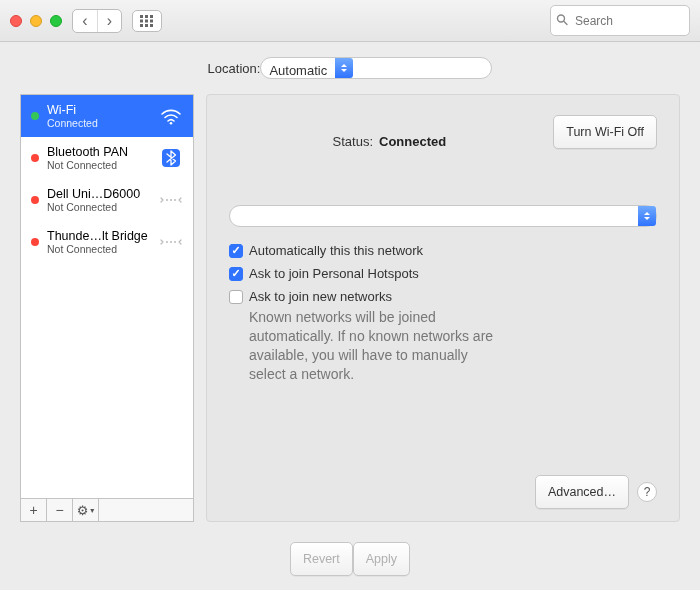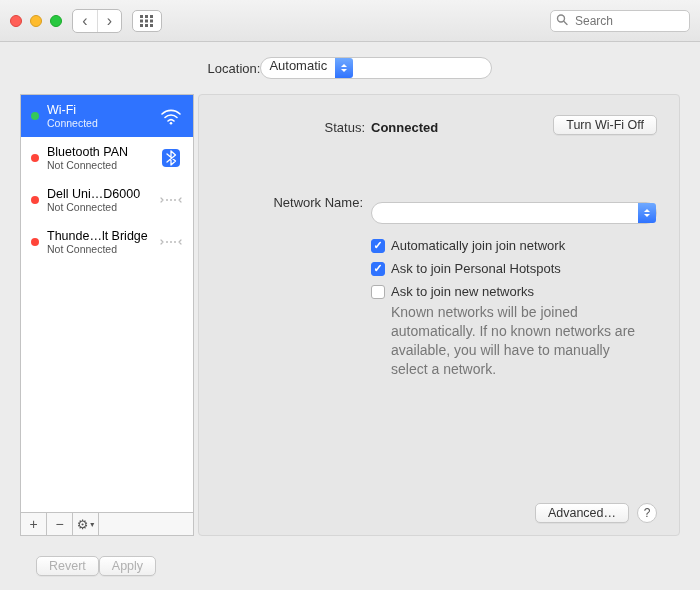--- a/index.html
+++ b/index.html
@@ -11,63 +11,63 @@
 .dot.red{background:#ff5f57;border:1px solid #e0443e}
 .dot.yel{background:#febc2e;border:1px solid #d99e20}
 .dot.gre{background:#28c840;border:1px solid #1aab2a}
 .navcluster{display:flex;gap:10px;align-items:center;margin-left:10px}
 .segbtn{display:flex;border:1px solid #bdbdbd;background:#fff;border-radius:5px;overflow:hidden}
 .segbtn>div{width:24px;height:22px;display:flex;align-items:center;justify-content:center;font-size:16px;color:#666}
 .segbtn>div+div{border-left:1px solid #dcdcdc}
 .gridbtn{width:30px;height:22px;border:1px solid #bdbdbd;background:#fff;border-radius:5px;display:flex;align-items:center;justify-content:center}
 .title{position:absolute;left:0;right:0;text-align:center;pointer-events:none;font-size:13px;color:#333}
 .searchwrap{margin-left:auto;position:relative}
-.searchwrap input{width:140px;height:22px;border:1px solid #c8c8c8;border-radius:5px;padding:0 6px 0 24px;font-size:12px;color:#555;background:#fff}
+.searchwrap input{width:140px;height:31px;border:1px solid #c8c8c8;border-radius:5px;padding:0 6px 0 24px;font-size:12px;color:#555;background:#fff}
 .searchwrap .sicon{position:absolute;left:6px;top:50%;transform:translateY(-50%);color:#888}
 .locrow{height:52px;display:flex;align-items:center;justify-content:center;gap:0}
 .locrow label{color:#333}
-.select{position:relative;display:inline-flex;align-items:flex-start;background:#fff;border:1px solid #c8c8c8;border-radius:11px;height:22px}
+.select{position:relative;display:inline-flex;align-items:flex-end;background:#fff;border:1px solid #c8c8c8;border-radius:11px;height:22px}
 .select .sv{padding:0 8px;color:#333;min-width:0;overflow:hidden;white-space:nowrap}
 .select .arrows{width:18px;height:100%;background:#4a8cff;background:linear-gradient(#6fa9ff,#2f73ff);display:flex;flex-direction:column;align-items:center;justify-content:center;border-top-right-radius:3px;border-bottom-right-radius:3px}
 .select .arrows::before{content:'';border:3px solid transparent;border-bottom-color:#fff;margin-bottom:1px}
 .select .arrows::after{content:'';border:3px solid transparent;border-top-color:#fff;margin-top:1px}
-.body{display:flex;padding:0 20px 12px;gap:4px;flex:1}
+.body{display:flex;padding:0 20px 12px;gap:12px;flex:1}
 .sidebar{width:174px;display:flex;flex-direction:column}
 .svclist{flex:1;background:#fff;border:1px solid #c3c3c3;border-bottom:none;overflow:hidden}
 .svc{height:42px;display:flex;align-items:center;padding:0 10px;gap:8px}
 .svc .bullet{width:8px;height:8px;border-radius:50%}
 .svc .bullet.g{background:#35c759}
 .svc .bullet.r{background:#ff453a}
 .svc .txt{flex:1;min-width:0}
 .svc .name{font-size:12.5px;white-space:nowrap;overflow:hidden;text-overflow:ellipsis}
 .svc .sub{font-size:10.5px;opacity:.7}
 .svc.sel{background:#2f73ff;color:#fff}
 .svc.sel .sub{color:#e6efff;opacity:1}
 .svcicon{width:24px;height:24px;display:flex;align-items:center;justify-content:center;color:#888}
 .svc.sel .svcicon{color:#fff}
 .sbtools{height:24px;display:flex;border:1px solid #c3c3c3;background:#f7f7f7}
 .sbtools>div{width:26px;display:flex;align-items:center;justify-content:center;border-right:1px solid #c3c3c3;color:#555;font-size:14px}
 .sbtools>div:last-child{border-right:none;flex:1;justify-content:flex-start;padding-left:6px}
 .detail{flex:1;background:#e7e7e7;border:1px solid #d6d6d6;border-radius:4px;padding:20px 22px 12px;display:flex;flex-direction:column}
 .statusrow{display:flex;align-items:flex-end}
 .statusrow .lbl{width:150px;text-align:right;padding-right:6px;color:#333}
 .statusrow .val{font-weight:600;color:#222}
-.btn{background:linear-gradient(#ffffff,#f0f0f0);border:1px solid #c7c7c7;border-radius:5px;height:20px;padding:0 12px;font-size:12.5px;color:#333;display:inline-flex;align-items:center;justify-content:center;cursor:default;box-shadow:0 1px 0 rgba(0,0,0,.04)}
+.btn{background:linear-gradient(#ffffff,#f0f0f0);border:1px solid #c7c7c7;border-radius:5px;height:34px;padding:0 12px;font-size:12.5px;color:#333;display:inline-flex;align-items:center;justify-content:center;cursor:default;box-shadow:0 1px 0 rgba(0,0,0,.04)}
 .btn.disabled{color:#b0b0b0}
 .formrow{display:flex;align-items:flex-start;margin-top:8px}
 .formrow .lbl{width:150px;text-align:right;padding-right:8px;padding-top:4px;color:#333}
 .formcol{flex:1}
 .chk{display:flex;align-items:center;gap:6px;margin-bottom:8px;font-size:12.5px;color:#333}
 .chkbox{width:14px;height:14px;border:1px solid #b0b0b0;border-radius:3px;background:#fff;display:flex;align-items:center;justify-content:center;flex-shrink:0}
 .chkbox.on{background:#2f73ff;border-color:#2f73ff}
 .chkbox.on::after{content:'✓';color:#fff;font-size:11px;font-weight:bold;line-height:1}
 .help{font-size:14px;color:#777;padding-left:20px;line-height:1.35;margin-top:-4px;max-width:270px}
 .footer{margin-top:auto;display:flex;align-items:center;gap:10px}
 .helpbtn{width:20px;height:20px;border:1px solid #c7c7c7;border-radius:50%;background:#fff;display:flex;align-items:center;justify-content:center;font-size:12px;color:#555}
-.bottombar{padding:8px 36px 14px;display:flex;justify-content:flex-start;}
+.bottombar{padding:8px 20px 14px;display:flex;justify-content:center;}
 </style>
 </head>
 <body>
 
 <div class="window">
   <div class="titlebar">
     <div class="traffic">
       <div class="dot red"></div>
       <div class="dot yel"></div>
       <div class="dot gre"></div>
@@ -194,30 +194,29 @@
     <div class="detail">
       <div class="statusrow">
         <div class="lbl">Status:</div>
         <div class="val">Connected</div>
         <div style="margin-left:auto"><button class="btn">Turn Wi-Fi Off</button></div>
       </div>
 
       <div style="height:48px"></div>
 
       <div class="formrow">
-        <div class="lbl">Network Name:</div>
         <div class="formcol">
           <div class="select" style="width:100%">
             <div class="sv" style="flex:1"></div>
             <div class="arrows"></div>
           </div>
           <div style="height:14px"></div>
           <div class="chk">
               <div class="chkbox on"></div>
-              <span>Automatically join join network</span>
+              <span>Automatically this this network</span>
             </div>
           <div class="chk">
               <div class="chkbox on"></div>
               <span>Ask to join Personal Hotspots</span>
             </div>
           <div class="chk">
               <div class="chkbox"></div>
               <span>Ask to join new networks</span>
             </div>
           <div class="help">Known networks will be joined automatically. If no known networks are available, you will have to manually select a network.</div>

